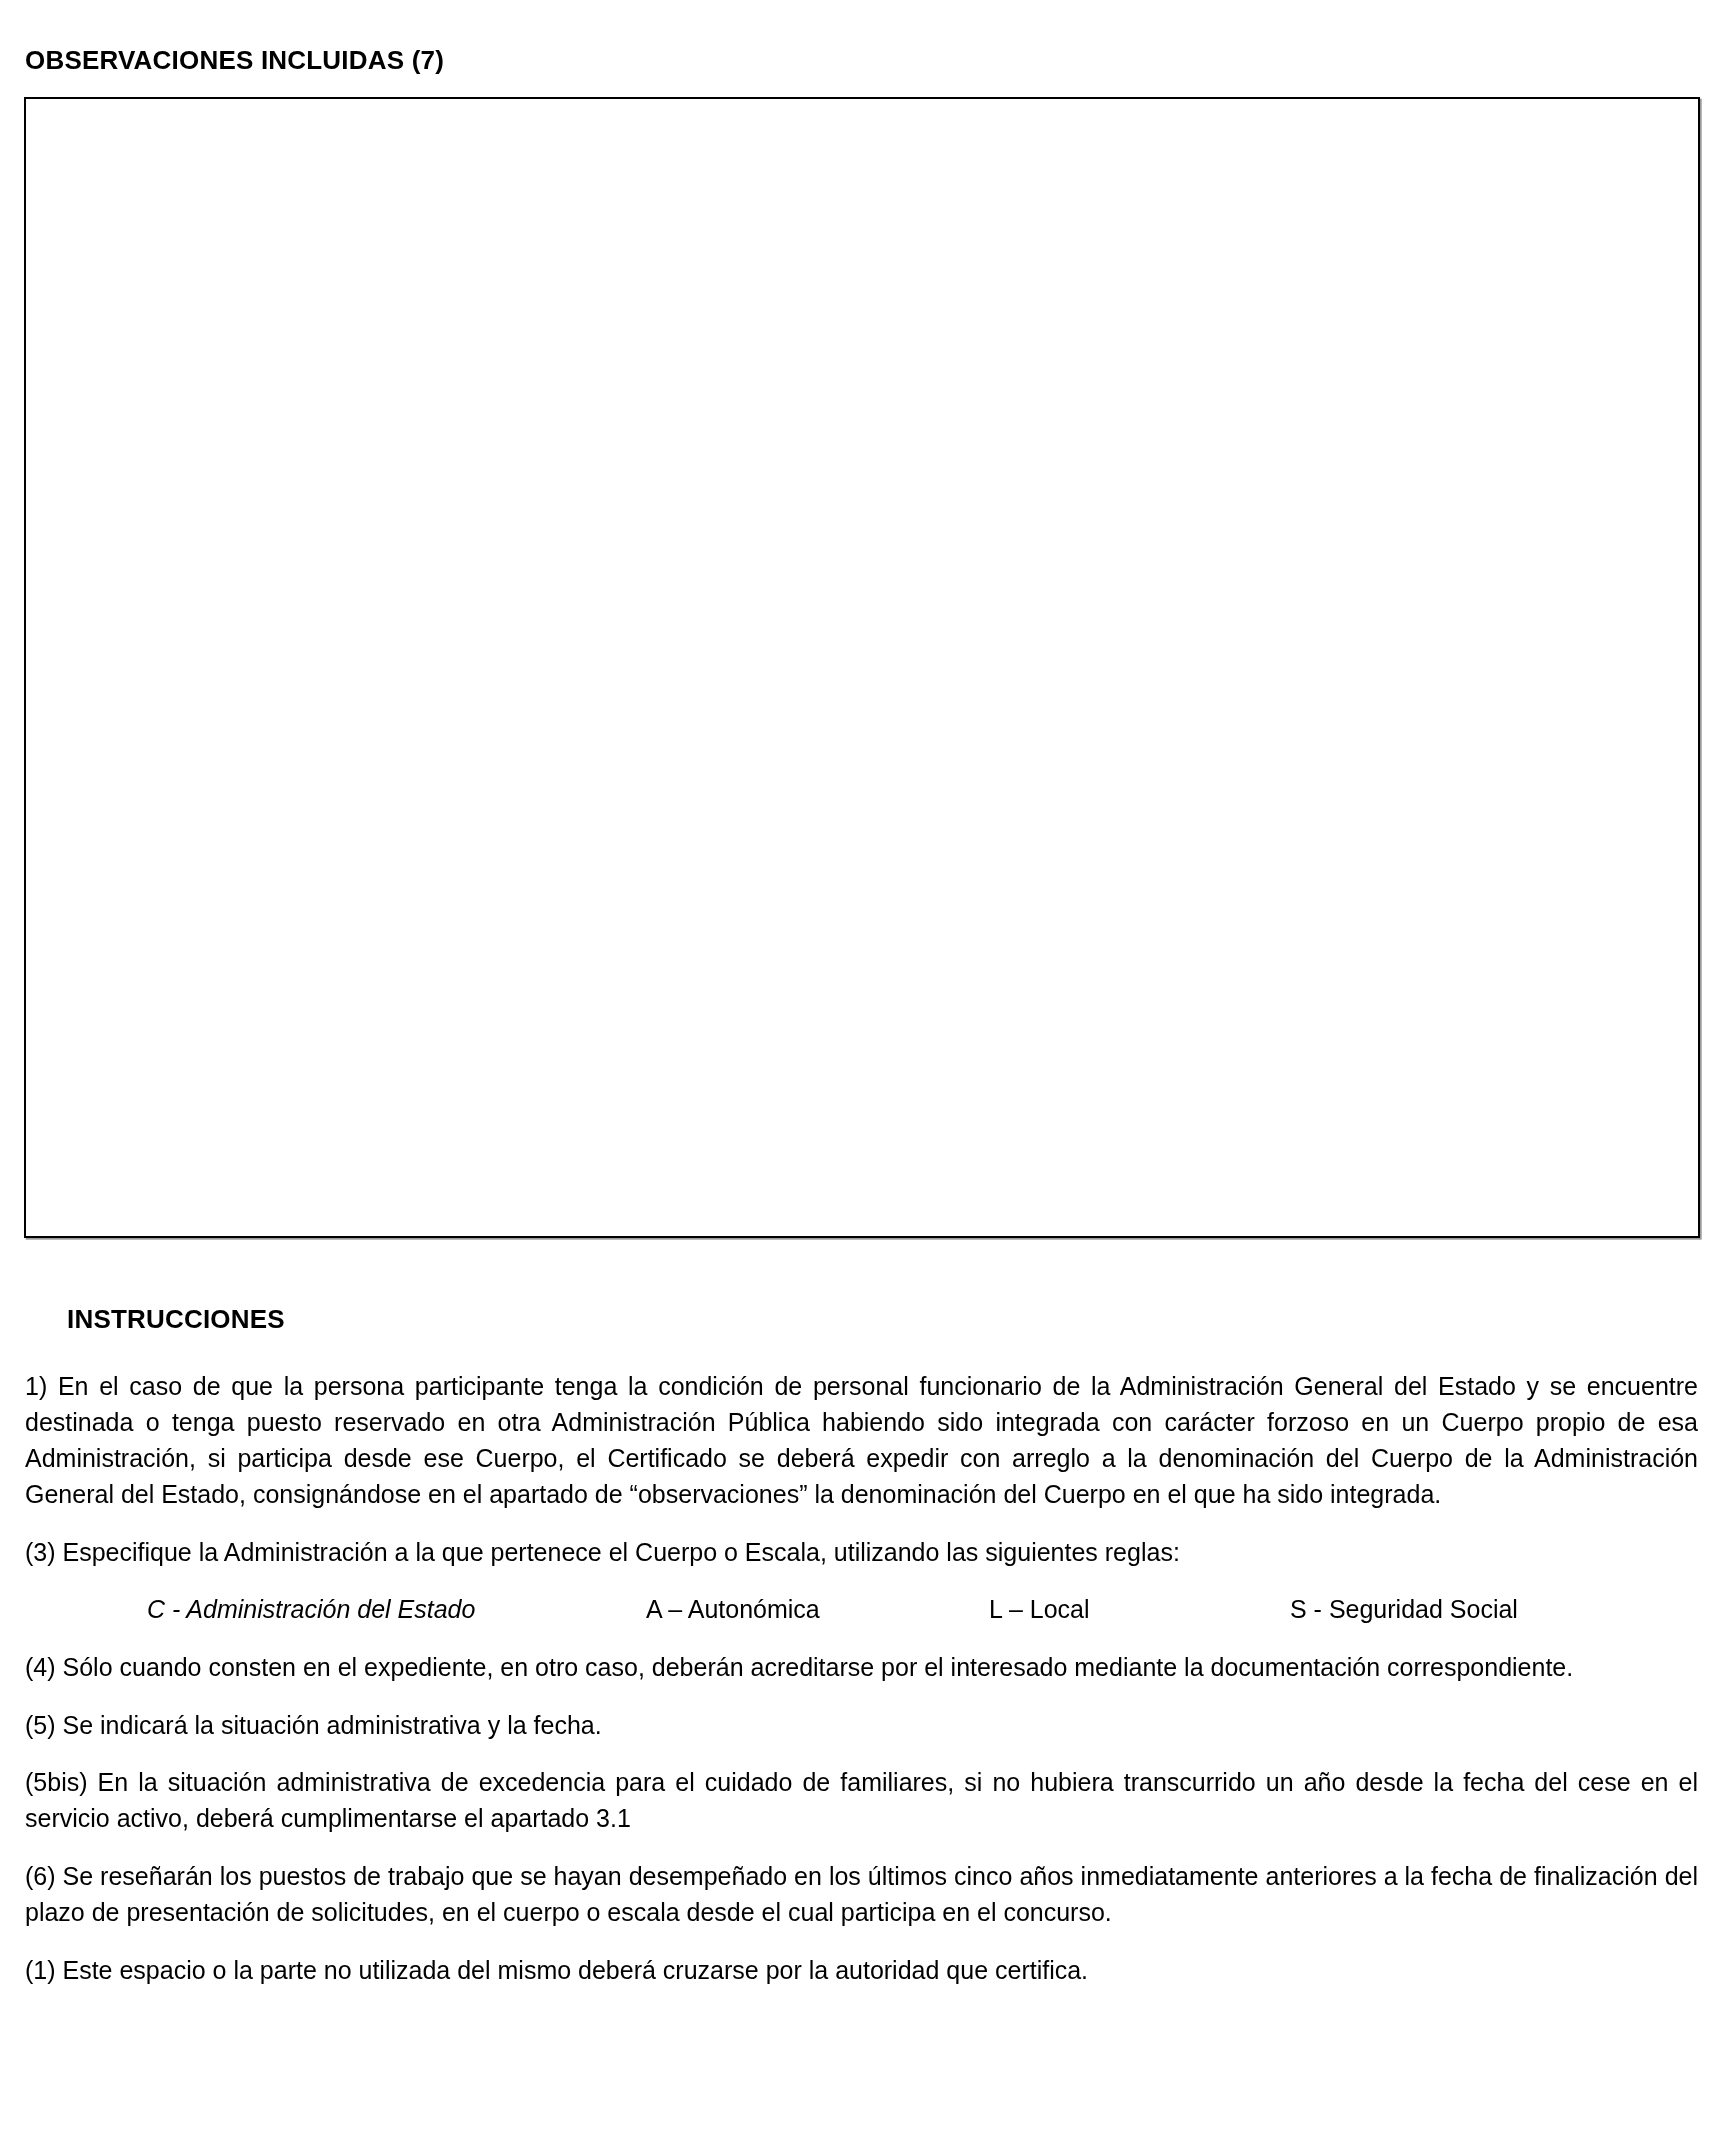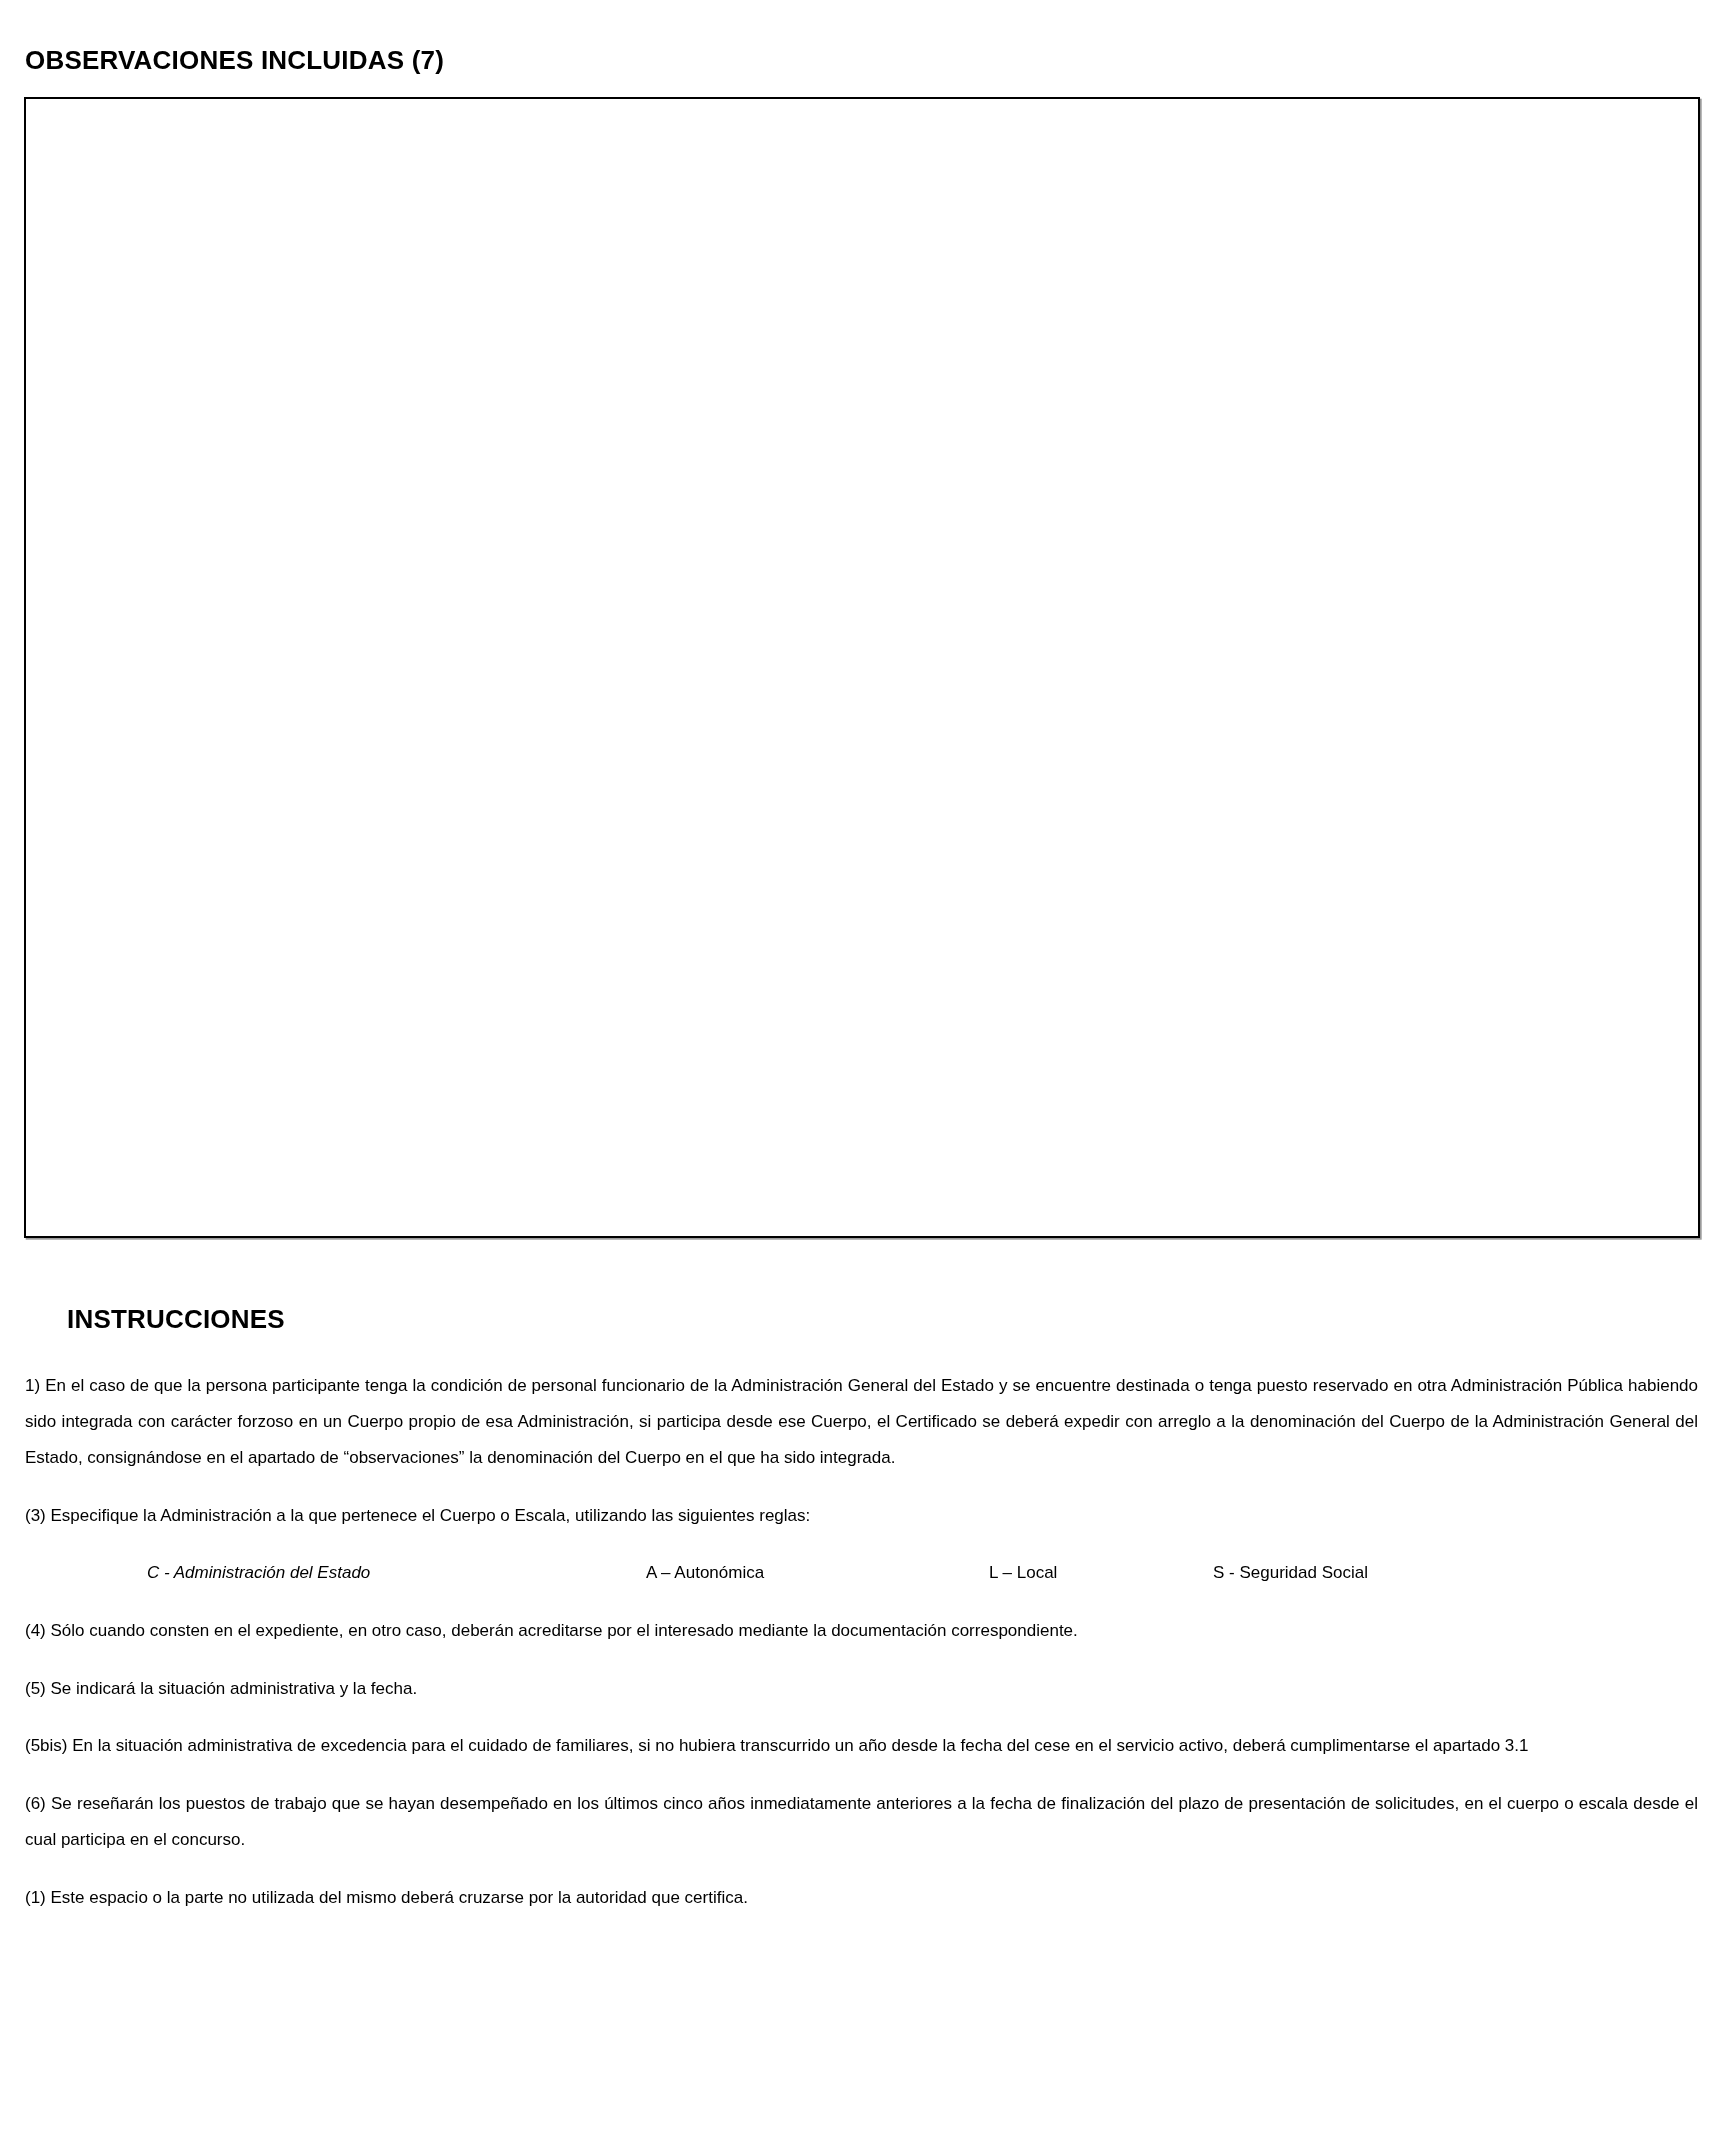--- a/index.html
+++ b/index.html
@@ -32,42 +32,42 @@
       width: 1672px;
       height: 1137px;
       border: 2.5px solid #000000;
       box-shadow: 1.7px 1.7px 0 #9a9a9a;
     }
     .instructions {
       position: absolute;
       left: 25px;
       top: 1368px;
       width: 1673px;
-      font-size: 17px;
+      font-size: 25px;
       line-height: 36px;
     }
     .para {
       margin: 0 0 21.7px 0;
       text-align: justify;
     }
     .para.nojustify { text-align: left; }
     .rules {
       position: relative;
       height: 36px;
       margin: 0 0 21.7px 0;
     }
     .rule {
       position: absolute;
       top: 0;
       white-space: nowrap;
     }
     #rule-0 { left: 122px; font-style: italic; }
     #rule-1 { left: 621px; }
     #rule-2 { left: 964px; }
-    #rule-3 { left: 1188px; }
+    #rule-3 { left: 1265px; }
   </style>
 </head>
 <body>
 
 <div id="obs-heading" class="heading">OBSERVACIONES INCLUIDAS (7)</div>
 
 <div class="obs-box"></div>
 
 <div id="instr-heading" class="heading">INSTRUCCIONES</div>
 

